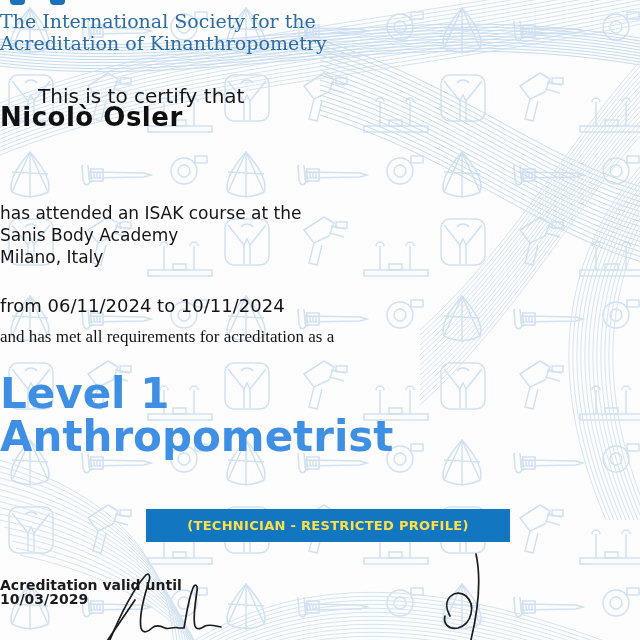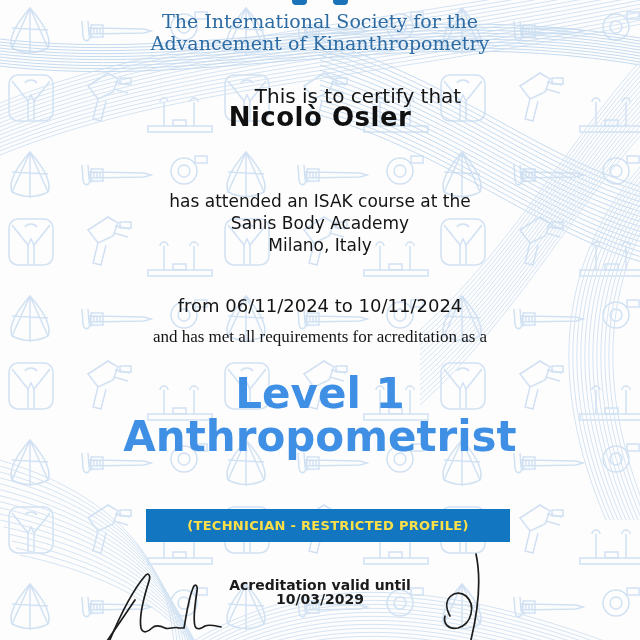--- a/index.html
+++ b/index.html
@@ -2,34 +2,34 @@
 <html><head>
 <meta charset="utf-8">
 <style>
   html,body{margin:0;padding:0;background:#e8e8e8;}
   .page{
     position:relative;width:640px;height:640px;overflow:hidden;
     background:#fdfdfe;font-family:"DejaVu Sans","Liberation Sans",sans-serif;
     color:#141414;margin:0 auto;
   }
   .bg{position:absolute;inset:0;z-index:0;}
-  .layer{position:absolute;left:0;width:640px;text-align:center;z-index:2;}
+  .layer{position:absolute;left:0;width:640px;text-align:left;z-index:2;}
 
   .logo-partial{top:0;height:6px;}
   .logo-mark{display:inline-block;width:15px;height:5px;border-radius:0 0 4px 4px;
     background:#1a73b8;margin:0 10px;vertical-align:top;}
 
   .org-header{top:10px;font-family:"DejaVu Serif","Liberation Serif",serif;
     font-size:19px;line-height:22px;color:#2d6ba3;}
 
   .certify-line{top:84px;font-size:20px;margin-left:38px;}
 
   .recipient-name{top:102px;font-size:26px;font-weight:bold;letter-spacing:.5px;color:#101010;}
 
-  .attendance{top:190px;font-size:17px;line-height:22px;}
+  .attendance{top:202px;font-size:17px;line-height:22px;}
 
   .date-range{top:295px;font-size:18px;}
   .requirements{top:327px;font-size:17px;font-family:Liberation Serif, serif;}
 
   .award-title{top:372px;font-size:42px;line-height:43px;font-weight:bold;color:#3f90e5;}
 
   .banner{position:absolute;left:146px;top:509px;width:364px;height:33px;z-index:2;
     background:#1277c0;color:#fde047;font-size:13px;font-weight:bold;letter-spacing:.3px;
     display:flex;align-items:center;justify-content:center;}
 
@@ -213,21 +213,21 @@
     </g>
   </svg>
 
   <div class="layer logo-partial">
     <span class="logo-mark"></span>
     <span class="logo-mark"></span>
   </div>
 
   <div class="layer org-header">
     <div>The International Society for the</div>
-    <div>Advancement of Kinanthropometry</div>
+    <div>Acreditation of Kinanthropometry</div>
   </div>
 
   <div class="layer certify-line">This is to certify that</div>
 
   <div class="layer recipient-name">Nicolò Osler</div>
 
   <div class="layer attendance">
     <div>has attended an ISAK course at the</div>
     <div>Sanis Body Academy</div>
     <div>Milano, Italy</div>

